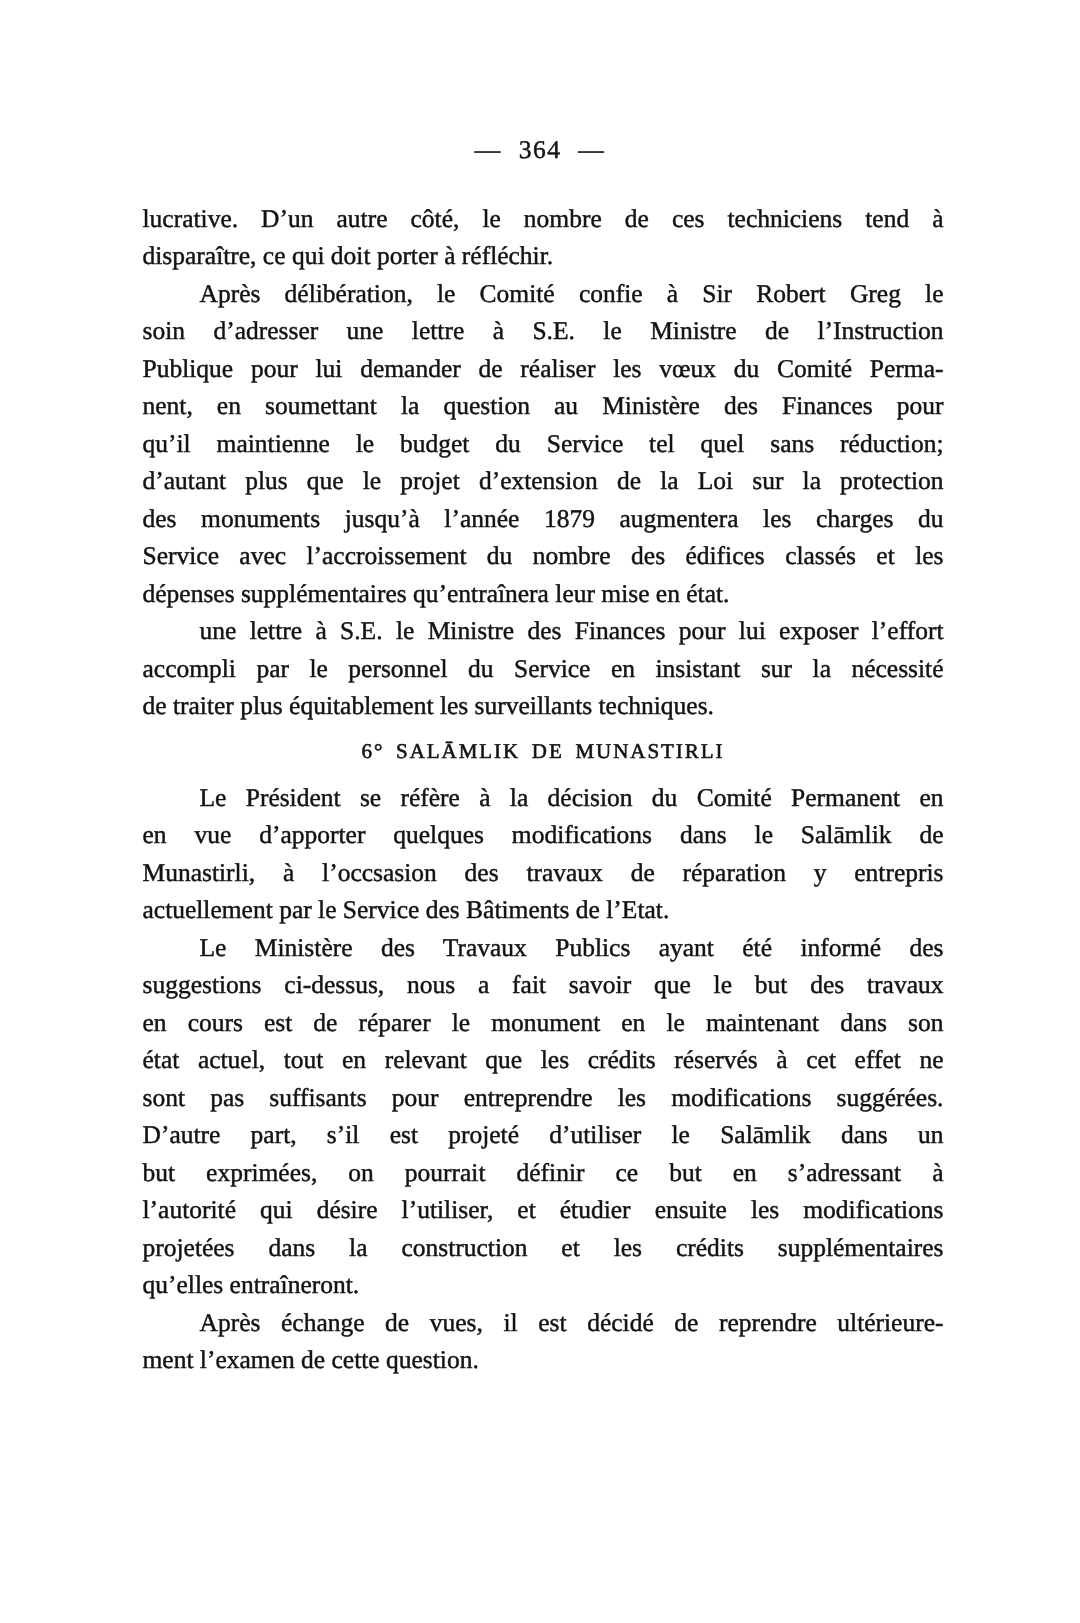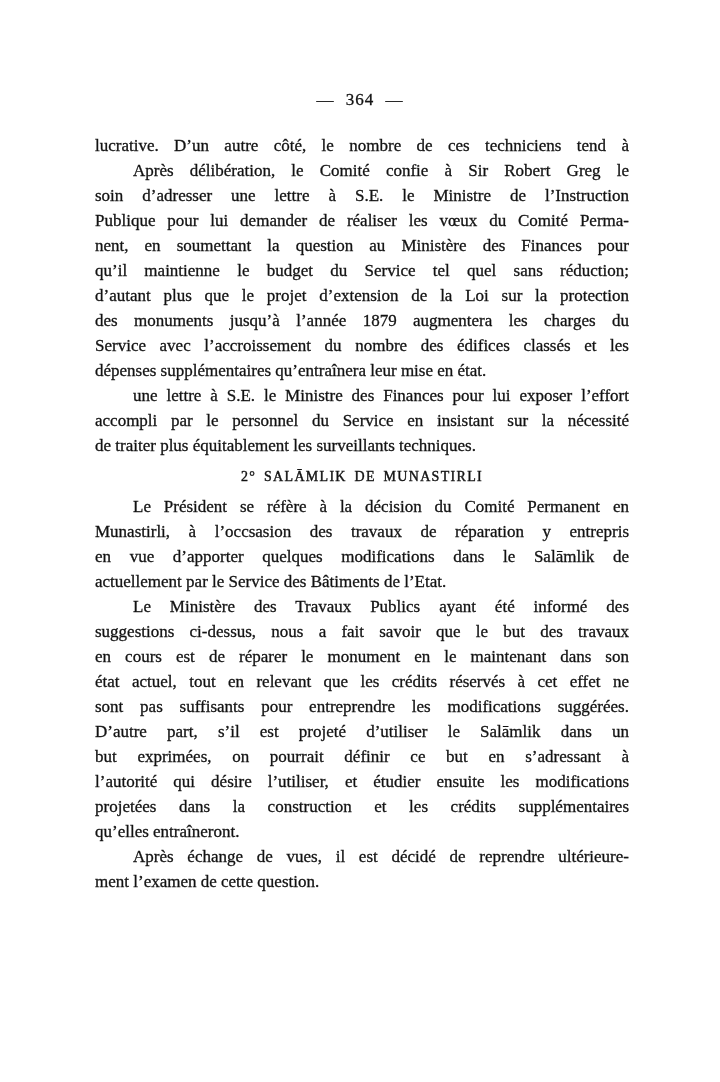--- a/index.html
+++ b/index.html
@@ -58,42 +58,43 @@
   }
 </style>
 </head>
 <body>
 
 <div class="page">
   <div class="page-number">— 364 —</div>
   <div class="page-body">
       <div class="para">
         <div class="line">lucrative. D’un autre côté, le nombre de ces techniciens tend à</div>
+        <div class="line last">disparaître, ce qui doit porter à réfléchir.</div>
       </div>
       <div class="para indented">
         <div class="line">Après délibération, le Comité confie à Sir Robert Greg le</div>
         <div class="line">soin d’adresser une lettre à S.E. le Ministre de l’Instruction</div>
         <div class="line">Publique pour lui demander de réaliser les vœux du Comité Perma-</div>
         <div class="line">nent, en soumettant la question au Ministère des Finances pour</div>
         <div class="line">qu’il maintienne le budget du Service tel quel sans réduction;</div>
         <div class="line">d’autant plus que le projet d’extension de la Loi sur la protection</div>
         <div class="line">des monuments jusqu’à l’année 1879 augmentera les charges du</div>
         <div class="line">Service avec l’accroissement du nombre des édifices classés et les</div>
         <div class="line last">dépenses supplémentaires qu’entraînera leur mise en état.</div>
       </div>
       <div class="para indented">
         <div class="line">une lettre à S.E. le Ministre des Finances pour lui exposer l’effort</div>
         <div class="line">accompli par le personnel du Service en insistant sur la nécessité</div>
         <div class="line last">de traiter plus équitablement les surveillants techniques.</div>
       </div>
-      <div class="heading">2° SALĀMLIK DE MUNASTIRLI</div>
+      <div class="heading">6° SALĀMLIK DE MUNASTIRLI</div>
       <div class="para indented">
         <div class="line">Le Président se réfère à la décision du Comité Permanent en</div>
+        <div class="line">en vue d’apporter quelques modifications dans le Salāmlik de</div>
         <div class="line">Munastirli, à l’occsasion des travaux de réparation y entrepris</div>
-        <div class="line">en vue d’apporter quelques modifications dans le Salāmlik de</div>
         <div class="line last">actuellement par le Service des Bâtiments de l’Etat.</div>
       </div>
       <div class="para indented">
         <div class="line">Le Ministère des Travaux Publics ayant été informé des</div>
         <div class="line">suggestions ci-dessus, nous a fait savoir que le but des travaux</div>
         <div class="line">en cours est de réparer le monument en le maintenant dans son</div>
         <div class="line">état actuel, tout en relevant que les crédits réservés à cet effet ne</div>
         <div class="line">sont pas suffisants pour entreprendre les modifications suggérées.</div>
         <div class="line">D’autre part, s’il est projeté d’utiliser le Salāmlik dans un</div>
         <div class="line">but exprimées, on pourrait définir ce but en s’adressant à</div>

